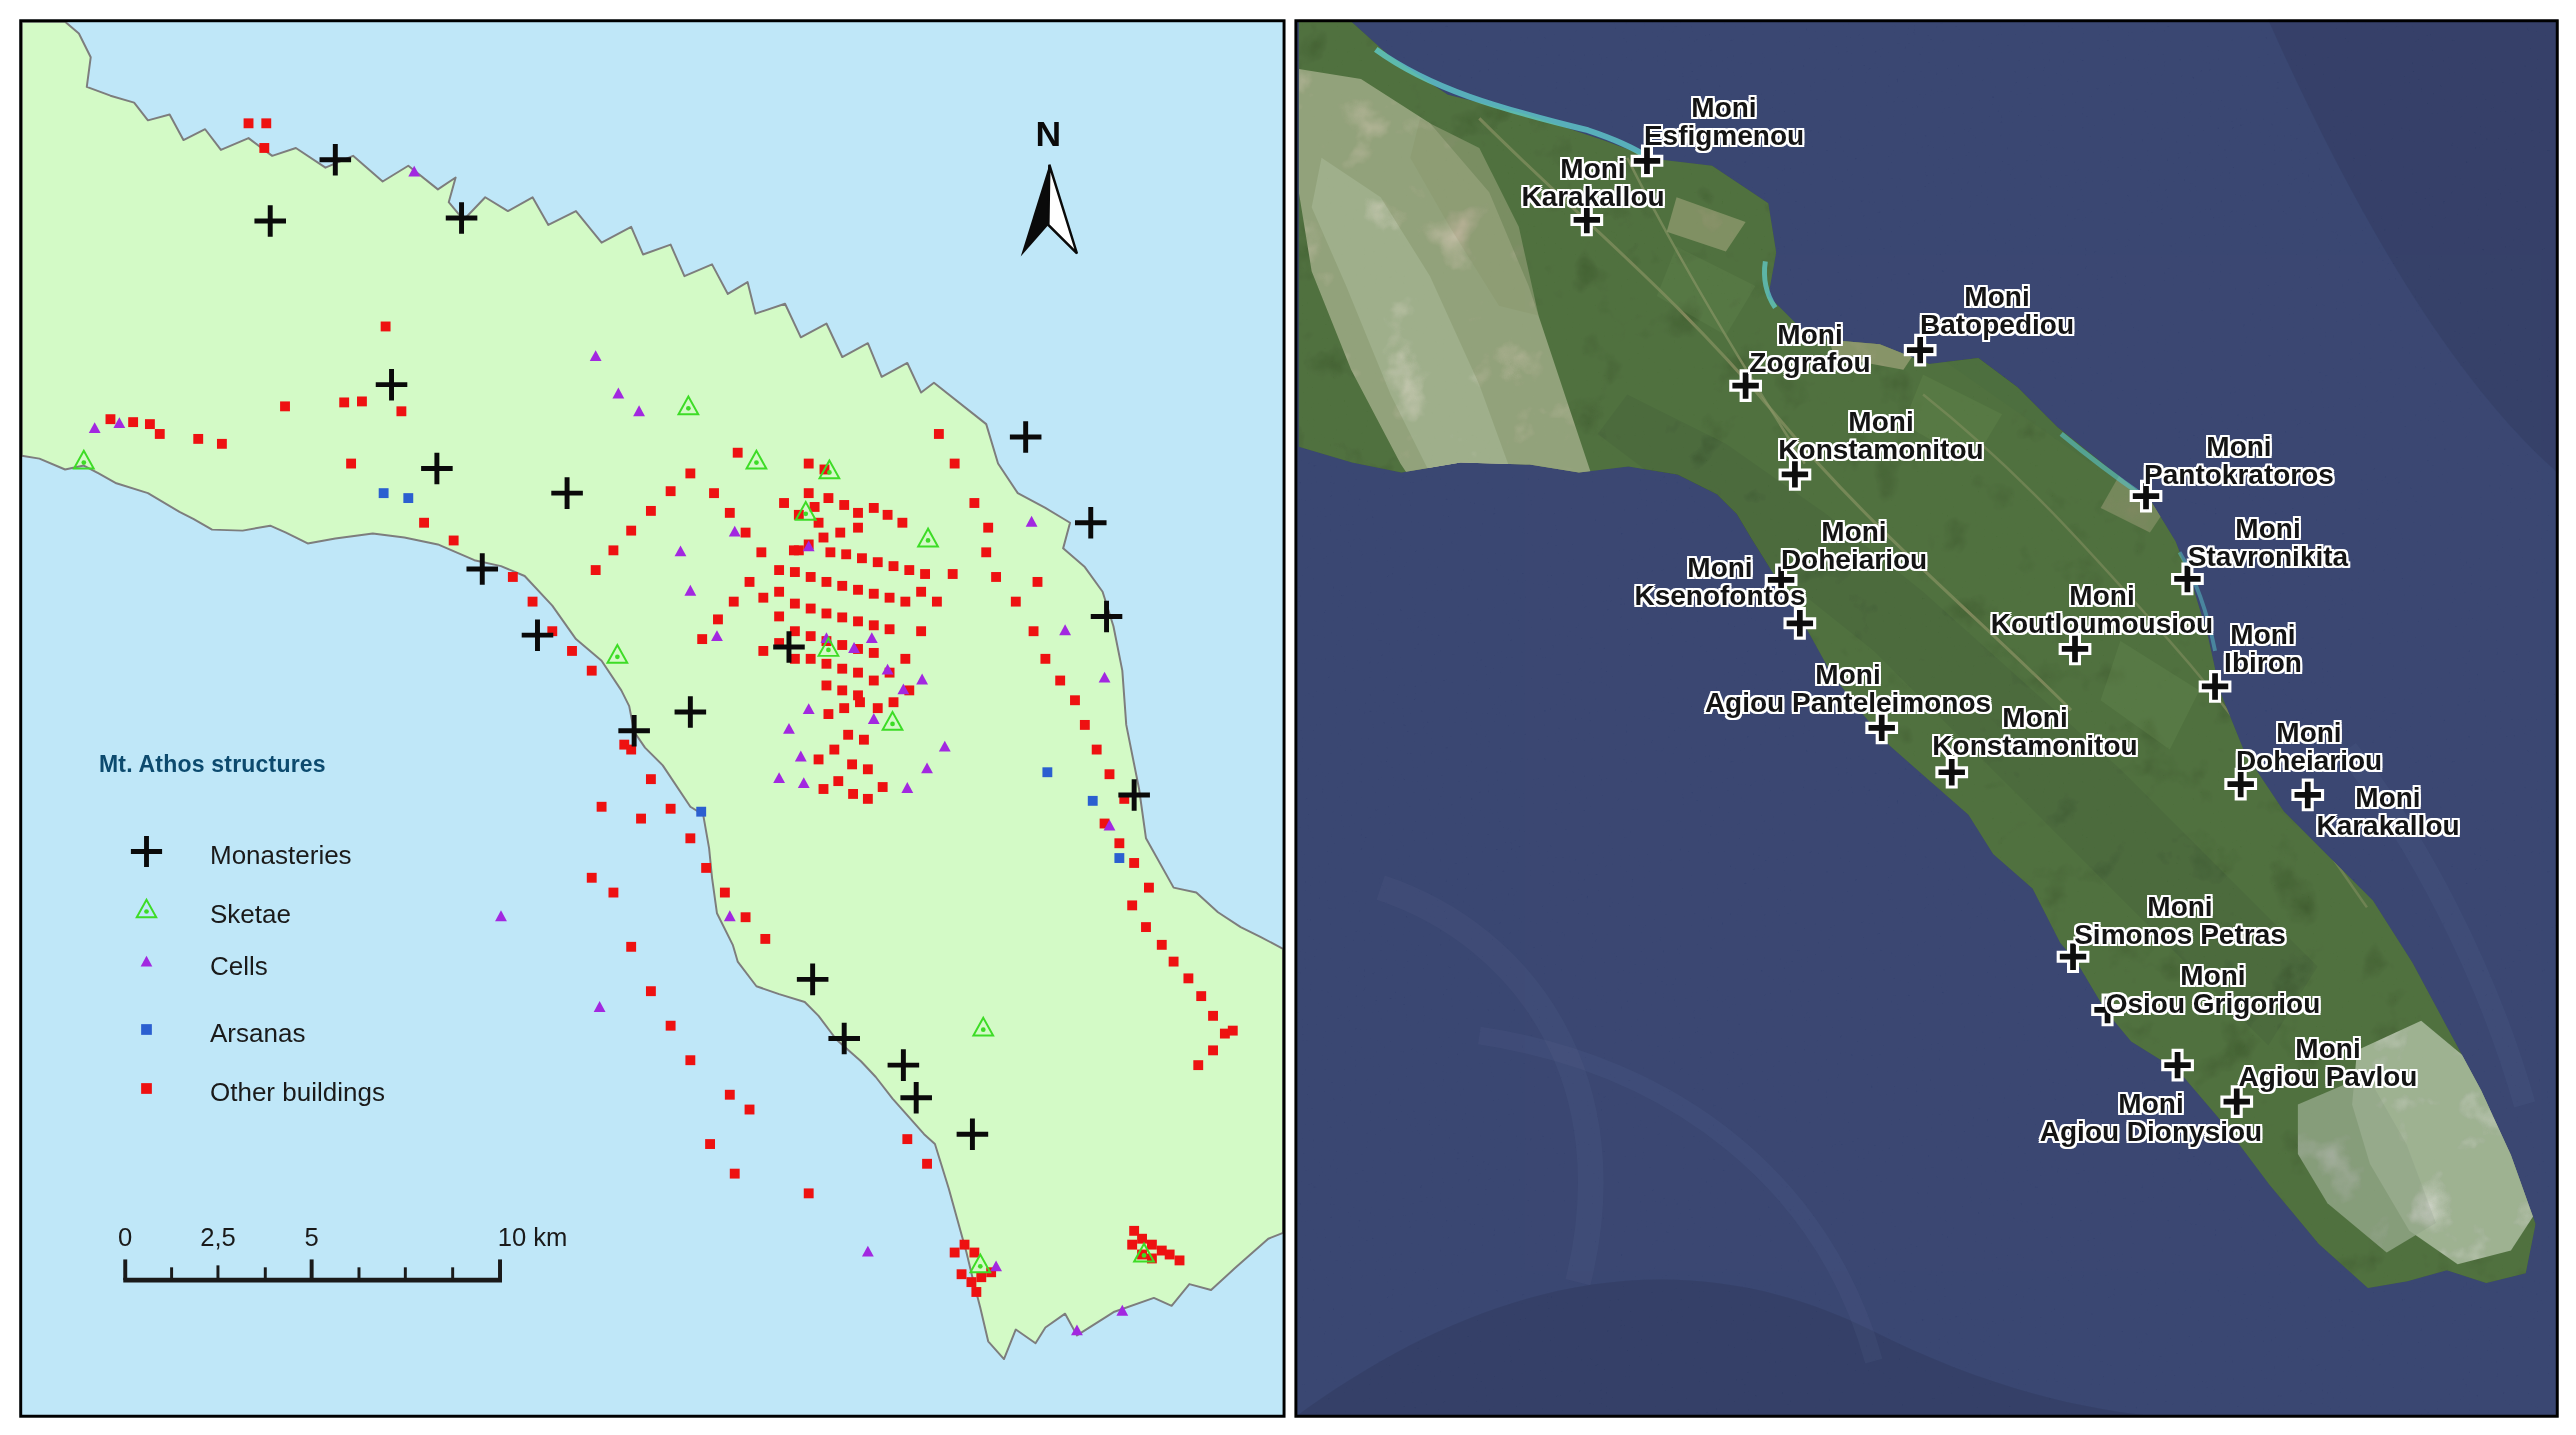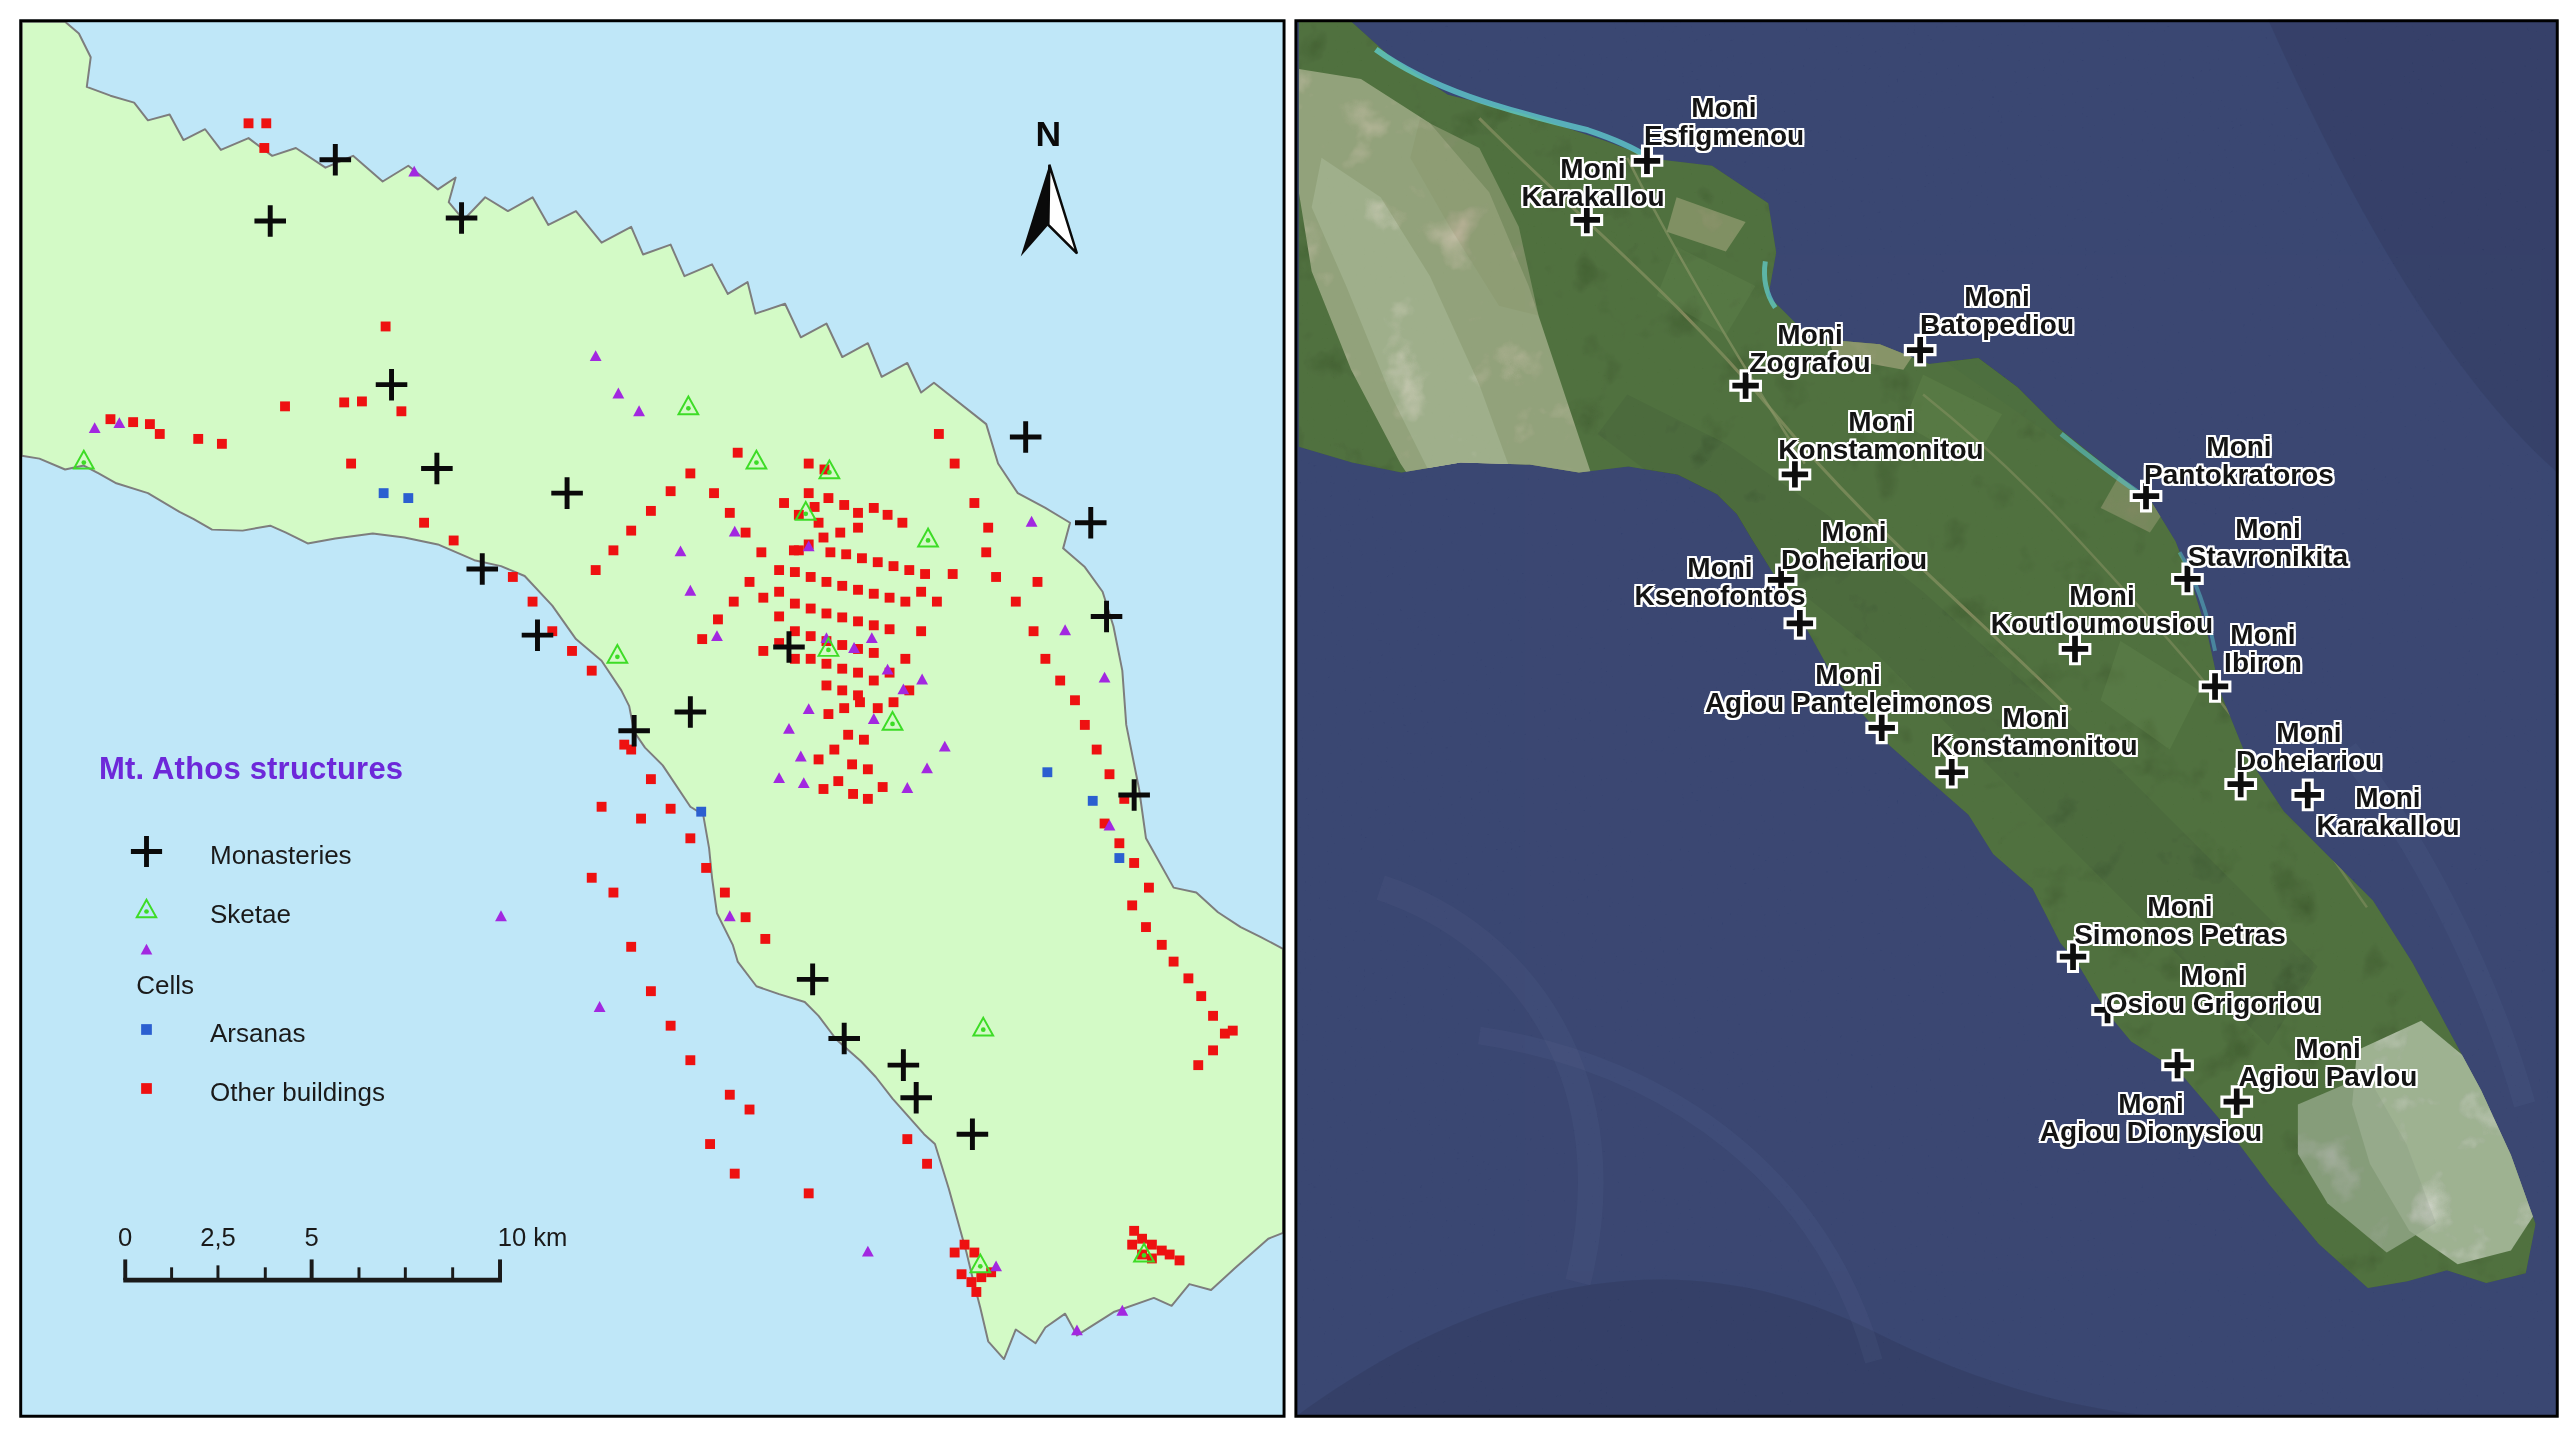--- a/index.html
+++ b/index.html
@@ -1,21 +1,21 @@
 <!DOCTYPE html>
 <html><head>
 <meta charset="utf-8">
 <style>
   html,body{margin:0;padding:0;background:#ffffff;}
   .stage{position:relative;width:2576px;height:1436px;background:#ffffff;overflow:hidden;
          font-family:"Liberation Sans",sans-serif;}
   .bg{position:absolute;left:0;top:0;}
   
   .legend{position:absolute;left:99px;top:751px;width:473px;}
-  .legend-title{font-size:31px;font-weight:bold;color:#6d28d9;letter-spacing:0.2px;}
+  .legend-title{font-size:23px;font-weight:bold;color:#0c4a6e;letter-spacing:0.2px;}
   .legend-item{position:absolute;left:0;height:59px;display:flex;align-items:flex-end;}
   .legend-sym{width:95px;display:flex;justify-content:center;align-items:center;}
   .legend-lab{font-size:26px;color:#1a1a1a;padding-left:16px;}
   
   .moni-label{position:absolute;transform:translateX(-50%);text-align:center;white-space:nowrap;
     font-size:28px;line-height:28px;font-weight:bold;color:#141414;
     text-shadow:-2px -2px 0 #fff,2px -2px 0 #fff,-2px 2px 0 #fff,2px 2px 0 #fff,
                 0 -2px 0 #fff,0 2px 0 #fff,-2px 0 0 #fff,2px 0 0 #fff;}
   .scale-label{font-size:26px;fill:#1a1a1a;}
   .north-n{font-size:36px;font-weight:bold;fill:#0a0a0a;}
@@ -437,21 +437,21 @@
         </div>
         <div class="legend-item" style="top: 120px;">
           <span class="legend-sym">
             <svg width="39" height="39" viewBox="-20 -20 40 40">
               <polygon points="0,-11 -10,7 10,7" fill="none" stroke="#3ddc26" stroke-width="2"></polygon>
               <circle cx="0" cy="1" r="2.4" fill="#3ddc26"></circle>
             </svg>
           </span>
           <span class="legend-lab">Sketae</span>
         </div>
-        <div class="legend-item" style="top: 180px; flex-direction: column;">
+        <div class="legend-item" style="top: 172px;">
           <span class="legend-sym">
             <svg width="39" height="39" viewBox="-20 -20 40 40">
               <polygon points="0,-7 -6,4 6,4" fill="#a228e0"></polygon>
             </svg>
           </span>
           <span class="legend-lab">Cells</span>
         </div>
         <div class="legend-item" style="top: 239px;">
           <span class="legend-sym">
             <svg width="39" height="39" viewBox="-20 -20 40 40">

